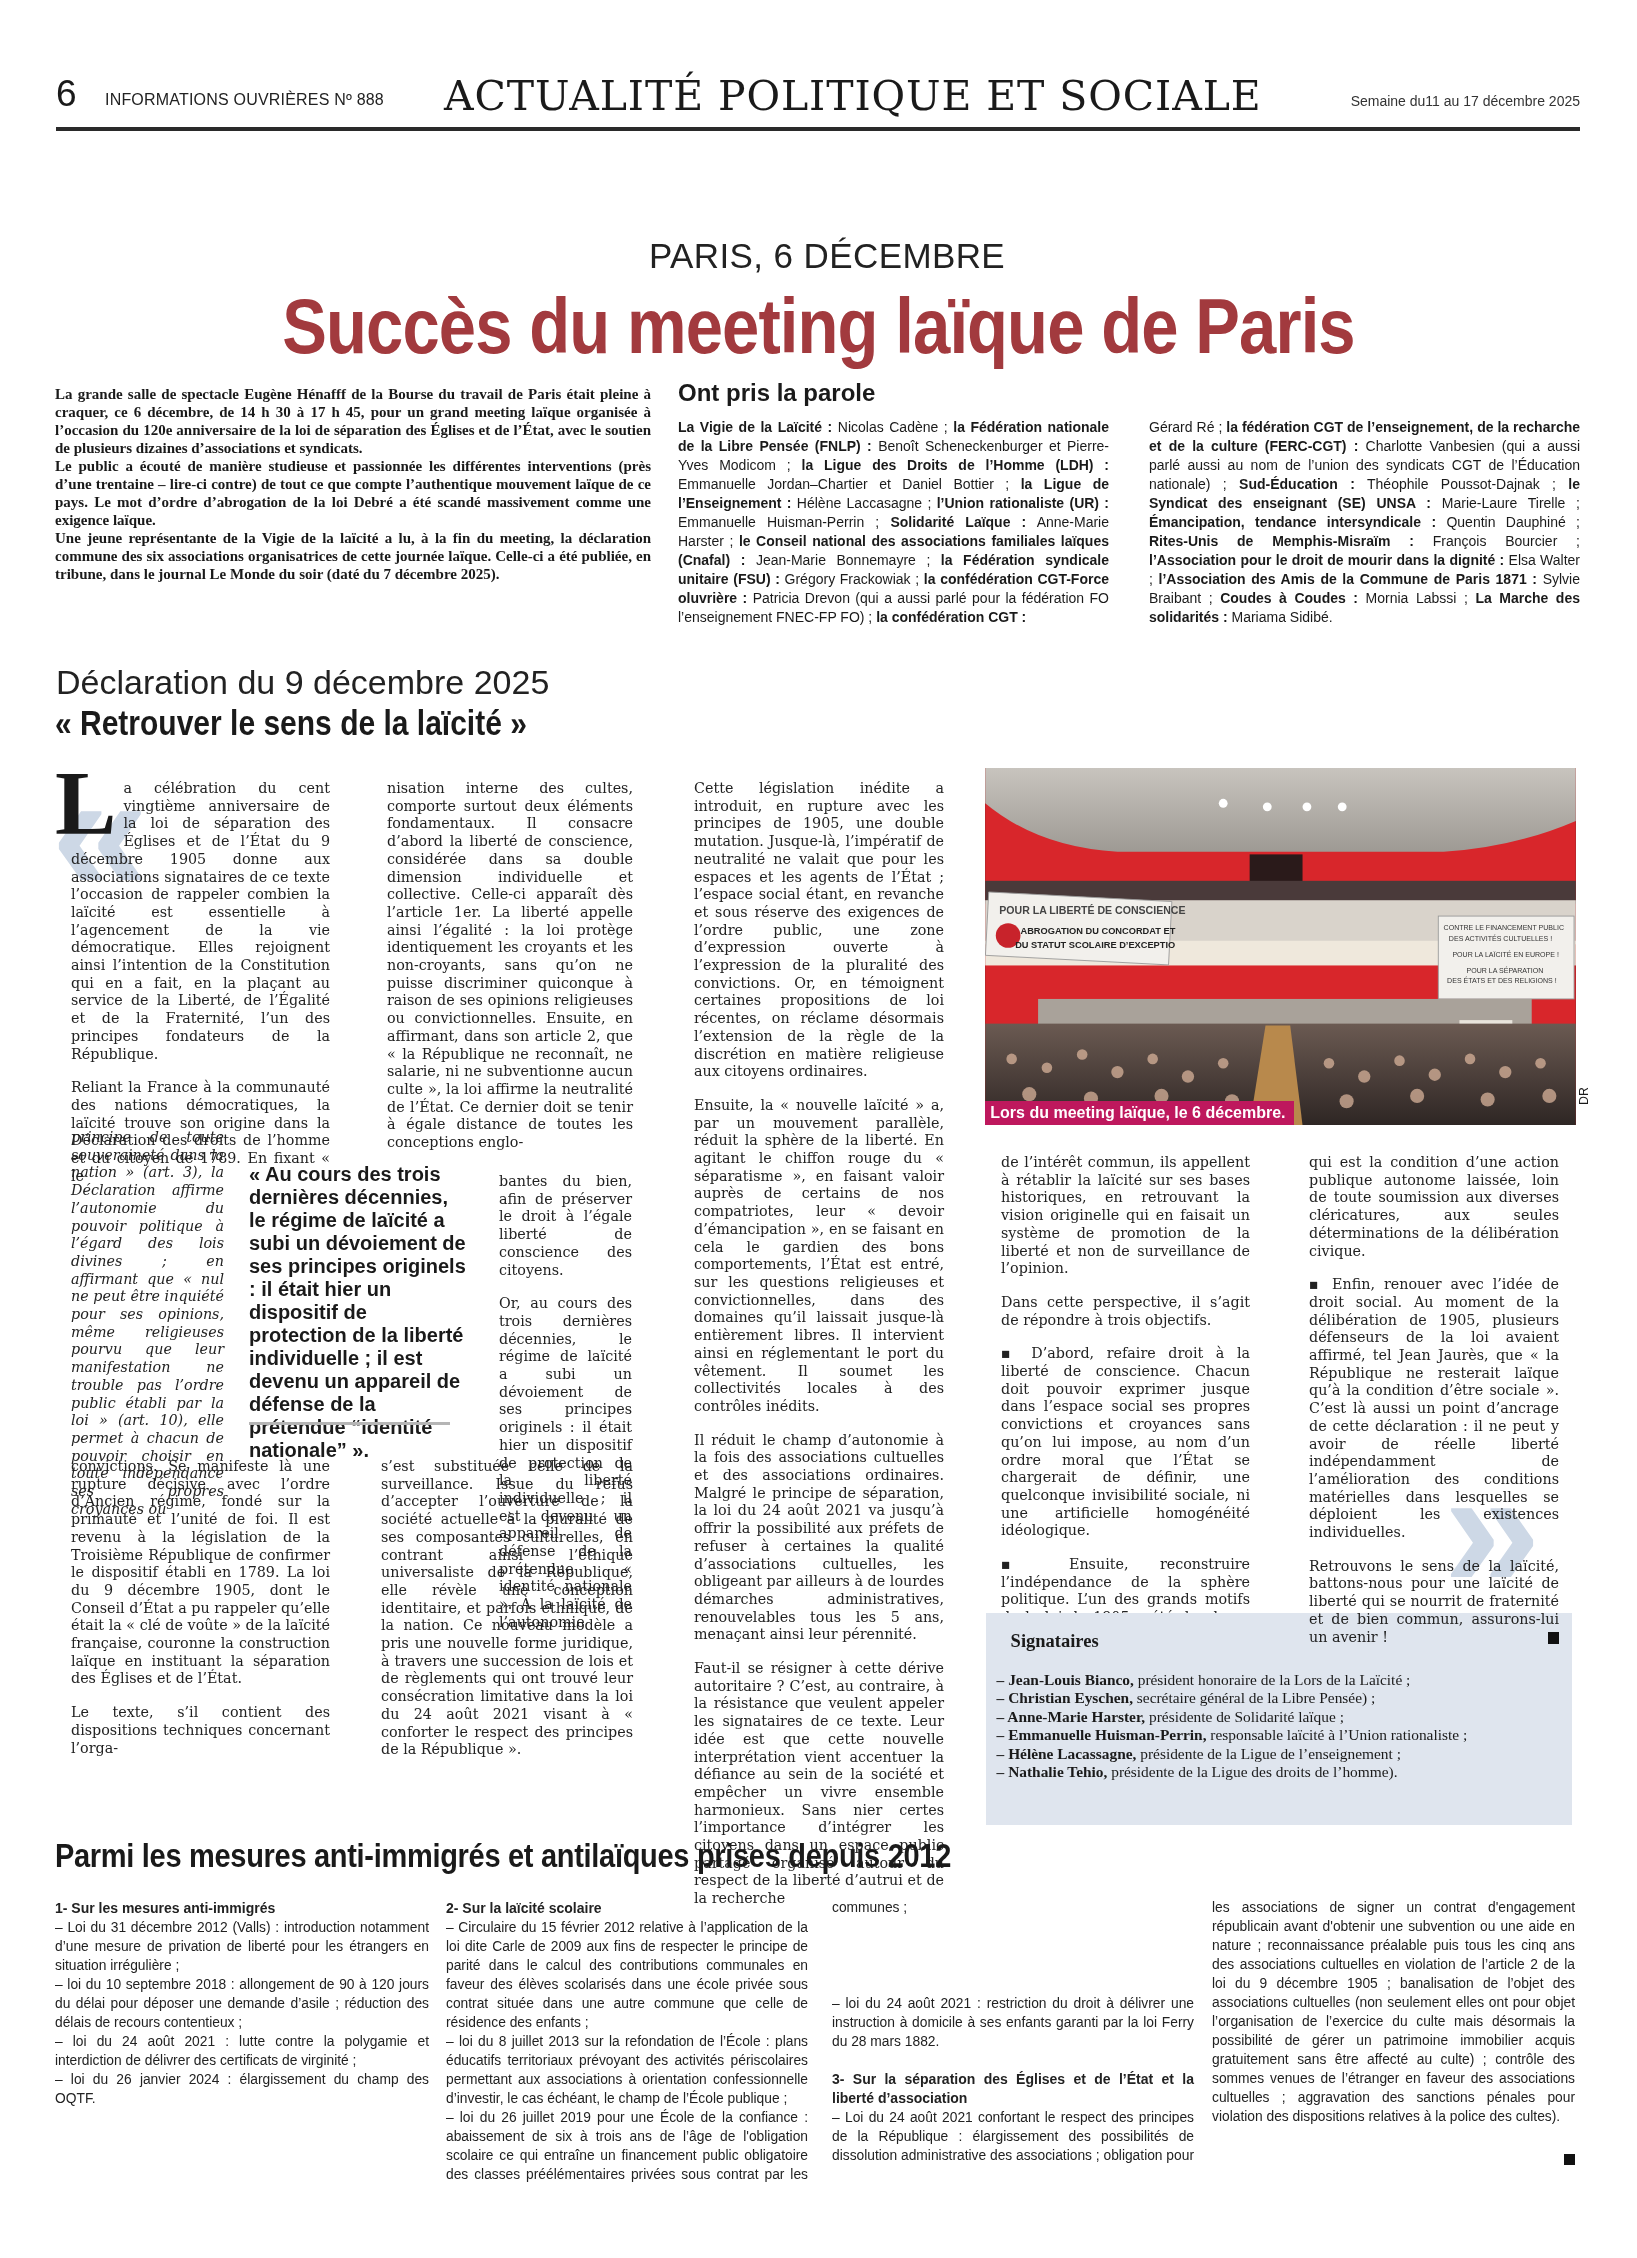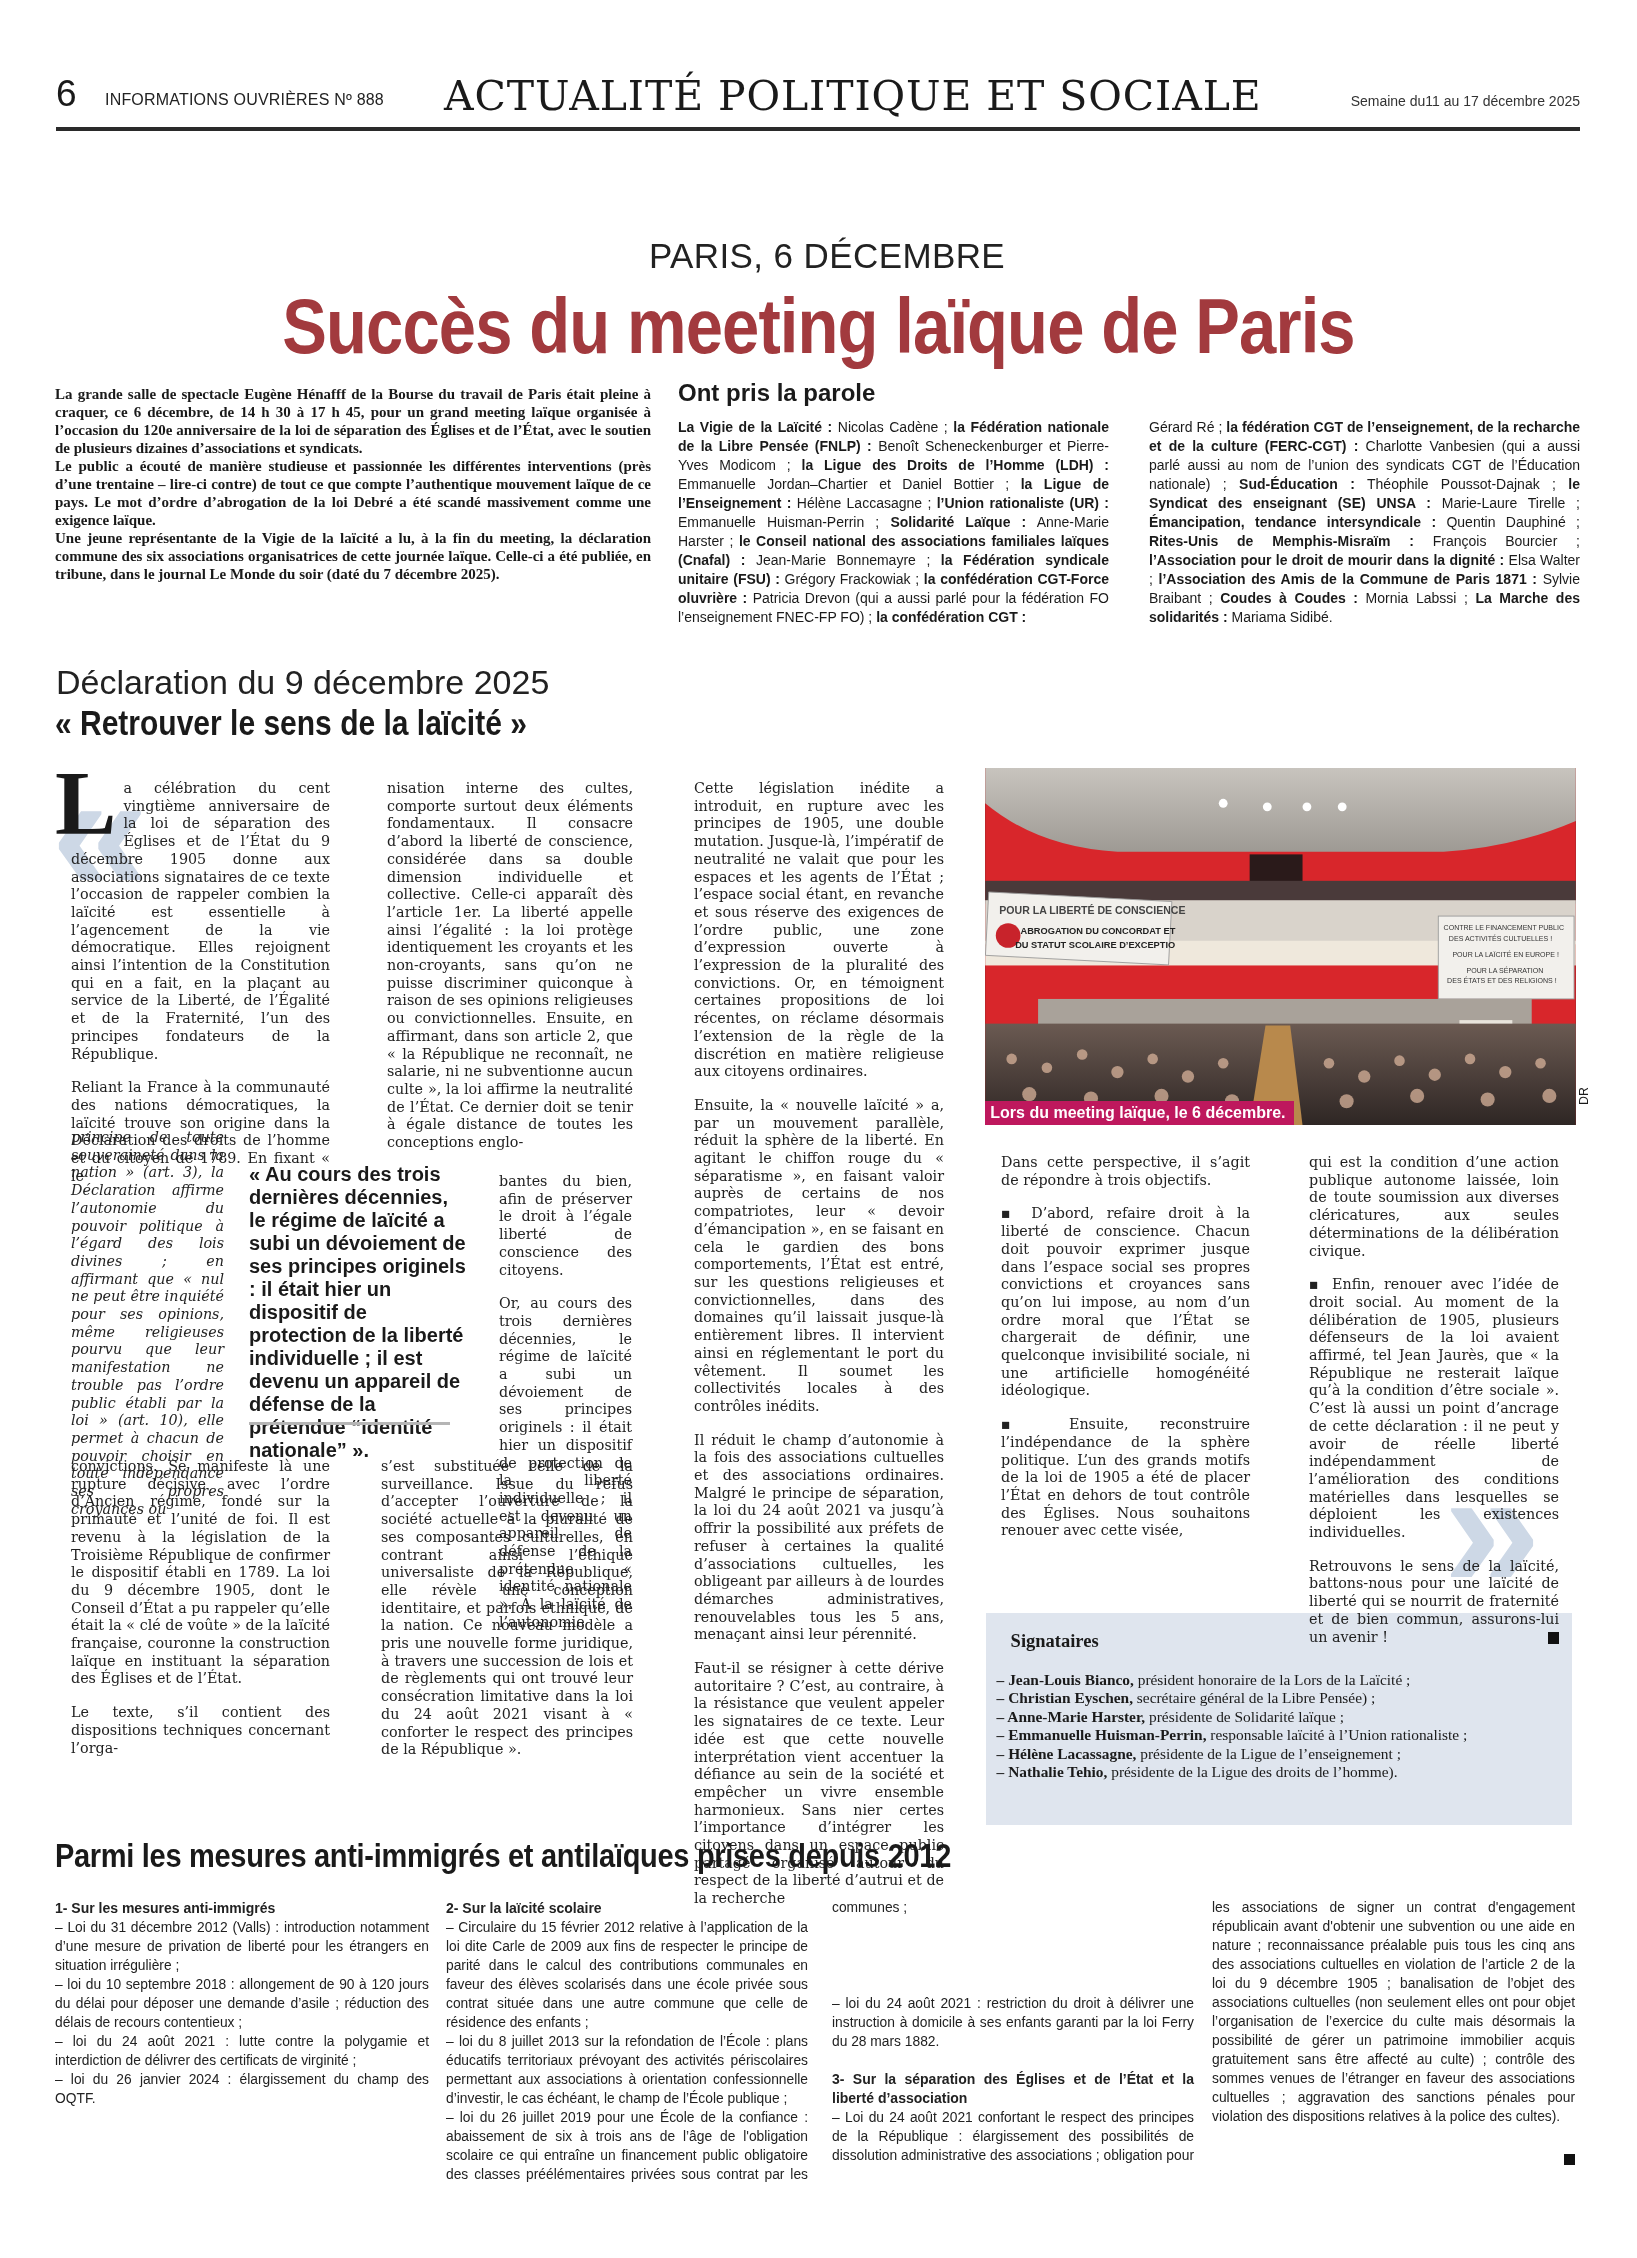--- a/index.html
+++ b/index.html
@@ -210,20 +210,21 @@
         <circle cx="490" cy="372" r="8"></circle>
         <circle cx="570" cy="376" r="8"></circle>
         <circle cx="640" cy="372" r="8"></circle>
     </g>
   </svg>
   <figcaption class="photo-caption">Lors du meeting laïque, le 6 décembre.</figcaption>
 </figure>
 <div class="abs photo-credit">DR</div>
 
 <div class="abs col" style="left:985px; top:1138px; width:281px;">
+  <p>de l’intérêt commun, ils appellent à rétablir la laïcité sur ses bases historiques, en retrouvant la vision originelle qui en faisait un système de promotion de la liberté et non de surveillance de l’opinion.</p>
   <p>Dans cette perspective, il s’agit de répondre à trois objectifs.</p>
   <p>▪ D’abord, refaire droit à la liberté de conscience. Chacun doit pouvoir exprimer jusque dans l’espace social ses propres convictions et croyances sans qu’on lui impose, au nom d’un ordre moral que l’État se chargerait de définir, une quelconque invisibilité sociale, ni une artificielle homogénéité idéologique.</p>
   <p>▪ Ensuite, reconstruire l’indépendance de la sphère politique. L’un des grands motifs de la loi de 1905 a été de placer l’État en dehors de tout contrôle des Églises. Nous souhaitons renouer avec cette visée,</p>
 </div>
 
 <div class="abs col" style="left:1293px; top:1138px; width:282px; z-index:1;">
   <p>qui est la condition d’une action publique autonome laissée, loin de toute soumission aux diverses cléricatures, aux seules déterminations de la délibération civique.</p>
   <p>▪ Enfin, renouer avec l’idée de droit social. Au moment de la délibération de 1905, plusieurs défenseurs de la loi avaient affirmé, tel Jean Jaurès, que « la République ne resterait laïque qu’à la condition d’être sociale ». C’est là aussi un point d’ancrage de cette déclaration : il ne peut y avoir de réelle liberté indépendamment de l’amélioration des conditions matérielles dans lesquelles se déploient les existences individuelles.</p>
   <p><span>Retrouvons le sens de la laïcité, battons-nous pour une laïcité de liberté qui se nourrit de fraternité et de bien commun, assurons-lui un avenir !</span><span class="end-mark end-mark-r"></span></p>
 </div>

